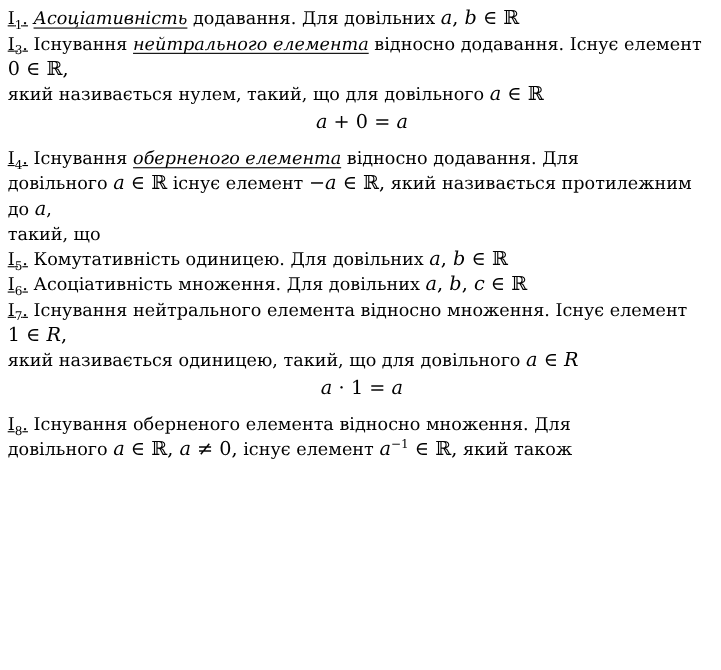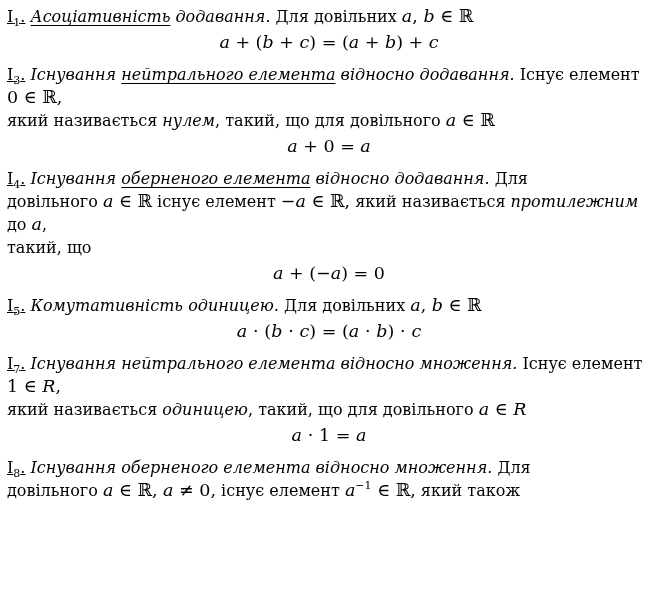--- a/index.html
+++ b/index.html
@@ -19,21 +19,21 @@
     line-height: 23px;
     font-style: normal;
   }
   .axlabel { font-style: normal; white-space: nowrap; text-decoration: underline; }
   .axlabel sub {
     font-size: 11px;
     vertical-align: sub;
     line-height: 0;
   }
   .seg-regular { font-style: normal; }
-  .seg-italic { font-style: italic; }
+  .seg-italic { }
   .seg-italic-underline {
     font-style: italic;
     text-decoration: underline;
     text-decoration-thickness: 1px;
     text-underline-offset: 3px;
   }
   .seg-math, .formula {
     font-style: normal;
     font-size: 17.5px;
     line-height: 1;
@@ -52,35 +52,33 @@
   }
 </style>
 </head>
 <body>
 
 <div class="doc" id="document">
     <div class="axiom">
       <p class="axiom-text"><span class="axlabel"><span>I</span><sub>1</sub><span>.</span></span> <span class="seg-italic-underline">Асоціативність</span><span class="seg-italic"> додавання.</span><span class="seg-regular"> Для довільних </span><span class="seg-math"><i>a</i>, <i>b</i> ∈ ℝ</span></p>
     </div>
     <div class="axiom">
-      <div class="formula"><i>a</i> + (<i>b</i> + <i>c</i>) = (<i>a</i> + <i>b</i>) + <i>c</i></div>
     </div>
     <div class="axiom">
       <p class="axiom-text"><span class="axlabel"><span>I</span><sub>3</sub><span>.</span></span> <span class="seg-italic">Існування </span><span class="seg-italic-underline">нейтрального елемента</span><span class="seg-italic"> відносно додавання.</span><span class="seg-regular"> Існує елемент </span><span class="seg-math">0 ∈ ℝ,</span><br><span class="seg-regular">який називається </span><span class="seg-italic">нулем</span><span class="seg-regular">, такий, що для довільного </span><span class="seg-math"><i>a</i> ∈ ℝ</span></p>
       <div class="formula"><i>a</i> + 0 = <i>a</i></div>
     </div>
     <div class="axiom">
       <p class="axiom-text"><span class="axlabel"><span>I</span><sub>4</sub><span>.</span></span> <span class="seg-italic">Існування </span><span class="seg-italic-underline">оберненого елемента</span><span class="seg-italic"> відносно додавання.</span><span class="seg-regular"> Для</span><br><span class="seg-regular">довільного </span><span class="seg-math"><i>a</i> ∈ ℝ</span><span class="seg-regular"> існує елемент </span><span class="seg-math">−<i>a</i> ∈ ℝ,</span><span class="seg-regular"> який називається </span><span class="seg-italic">протилежним</span><span class="seg-regular"> до </span><span class="seg-math"><i>a</i></span><span class="seg-regular">,</span><br><span class="seg-regular">такий, що</span></p>
-      <div class="formula"><i>a</i> + (−<i>a</i>) = 0</div>
     </div>
     <div class="axiom">
       <p class="axiom-text"><span class="axlabel"><span>I</span><sub>5</sub><span>.</span></span> <span class="seg-italic">Комутативність одиницею.</span><span class="seg-regular"> Для довільних </span><span class="seg-math"><i>a</i>, <i>b</i> ∈ ℝ</span></p>
     </div>
     <div class="axiom">
-      <div class="formula"><i>a</i> ⋅ (<i>b</i> ⋅ <i>c</i>) = (<i>a</i> ⋅ <i>b</i>) ⋅ <i>c</i></div>
+      <p class="axiom-text"><span class="axlabel"><span>I</span><sub>6</sub><span>.</span></span> <span class="seg-italic">Асоціативність множення.</span><span class="seg-regular"> Для довільних </span><span class="seg-math"><i>a</i>, <i>b</i>, <i>c</i> ∈ ℝ</span></p>
     </div>
     <div class="axiom">
       <p class="axiom-text"><span class="axlabel"><span>I</span><sub>7</sub><span>.</span></span> <span class="seg-italic">Існування нейтрального елемента відносно множення.</span><span class="seg-regular"> Існує елемент </span><span class="seg-math">1 ∈ <i>R</i>,</span><br><span class="seg-regular">який називається </span><span class="seg-italic">одиницею</span><span class="seg-regular">, такий, що для довільного </span><span class="seg-math"><i>a</i> ∈ <i>R</i></span></p>
       <div class="formula"><i>a</i> ⋅ 1 = <i>a</i></div>
     </div>
     <div class="axiom">
       <p class="axiom-text"><span class="axlabel"><span>I</span><sub>8</sub><span>.</span></span> <span class="seg-italic">Існування оберненого елемента відносно множення.</span><span class="seg-regular"> Для</span><br><span class="seg-regular">довільного </span><span class="seg-math"><i>a</i> ∈ ℝ, <i>a</i> ≠ 0,</span><span class="seg-regular"> існує елемент </span><span class="seg-math"><i>a</i><sup>−1</sup> ∈ ℝ,</span><span class="seg-regular"> який також</span><br></p>
     </div>
   </div>
 

